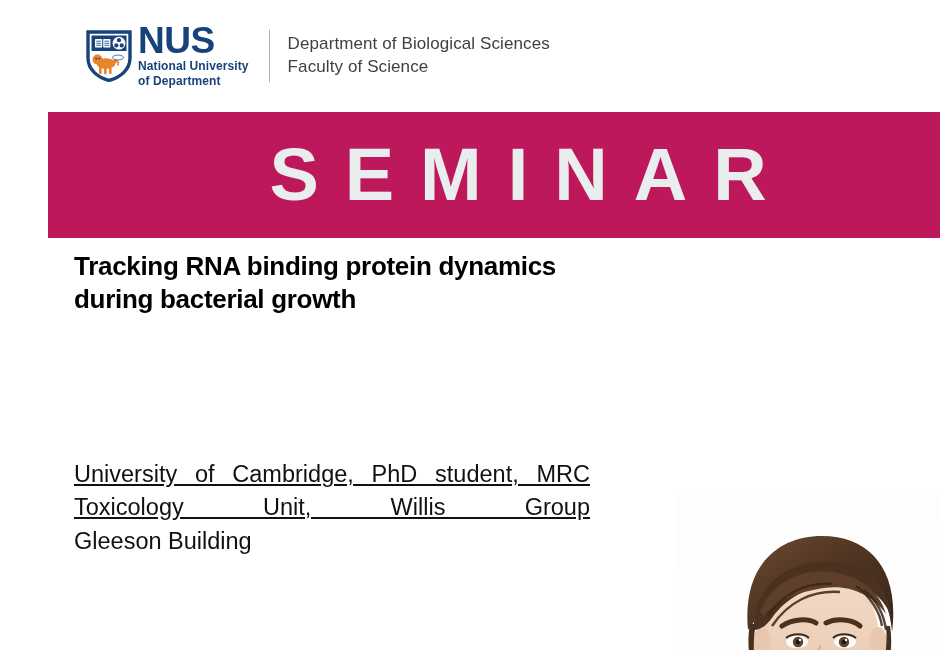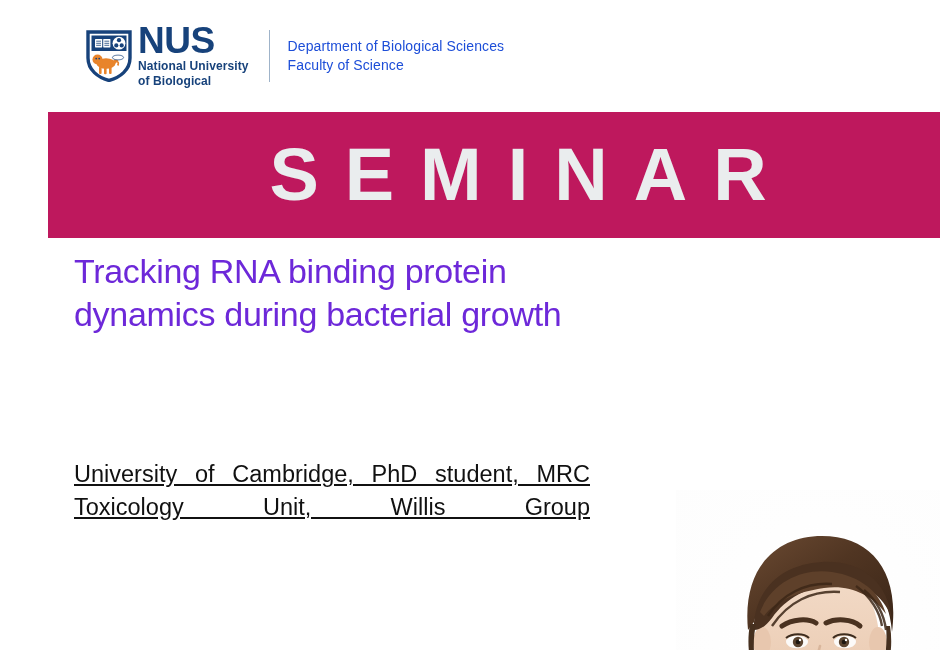--- a/index.html
+++ b/index.html
@@ -77,22 +77,22 @@
     margin: 0 18px 0 20px;
     flex: 0 0 auto;
   }
   .dept-text {
     display: flex;
     flex-direction: column;
     justify-content: center;
   }
   .dept-line {
     font-family: "Liberation Sans", sans-serif;
-    font-size: 14px;
-    color: #1d4ed8;
+    font-size: 17px;
+    color: #404040;
     line-height: 1.35;
     letter-spacing: 0.1px;
   }
 
   
   .banner {
     position: absolute;
     left: 0;
     top: 112px;
     width: 940px;
@@ -121,24 +121,24 @@
     width: 940px;
     height: 412px;
   }
 
   .title {
     position: absolute;
     left: 26px;
     top: 12px;
     width: 500px;
     font-family: "Liberation Sans", sans-serif;
-    font-weight: normal;
-    font-size: 34px;
+    font-weight: bold;
+    font-size: 26px;
     line-height: 1.27;
-    color: #6d28d9;
+    color: #000000;
     letter-spacing: -0.3px;
   }
 
   .speaker-block {
     position: absolute;
     left: 26px;
     top: 216px;
     width: 520px;
   }
   .by-line {
@@ -234,21 +234,21 @@
           <g fill="#ffffff" stroke="#17427B" stroke-width="0.7">
             <ellipse cx="32" cy="27.5" rx="5.6" ry="2.4"></ellipse>
           </g>
         </svg>
       </div>
 
       <div class="nus-word">
         <div class="nus-letters">NUS</div>
         <div class="nus-sub">
           <span>National University</span><br>
-          <span>of Biological</span>
+          <span>of Department</span>
         </div>
       </div>
     </div>
 
     <div class="divider-rule"></div>
 
     <div class="dept-text">
       <div class="dept-line">Department of Biological Sciences</div>
       <div class="dept-line">Faculty of Science</div>
     </div>
@@ -257,20 +257,21 @@
   <div class="banner">
     <div class="banner-text">SEMINAR</div>
   </div>
 
   <div class="content">
 
     <div class="title">Tracking RNA binding protein dynamics during bacterial growth</div>
 
     <div class="speaker-block">
       <div class="affiliation">University of Cambridge, PhD student, MRC Toxicology Unit, Willis Group</div>
+      <div class="venue">Gleeson Building</div>
     </div>
 
     <div class="portrait">
       <svg width="288" height="360" viewBox="0 0 288 360">
         <defs>
           <radialGradient id="bgfade" cx="50%" cy="45%" r="72%">
             <stop offset="0%" stop-color="#ffffff"></stop>
             <stop offset="100%" stop-color="#fdfdfd"></stop>
           </radialGradient>
           <linearGradient id="hairgrad" x1="0" y1="0" x2="1" y2="1">

